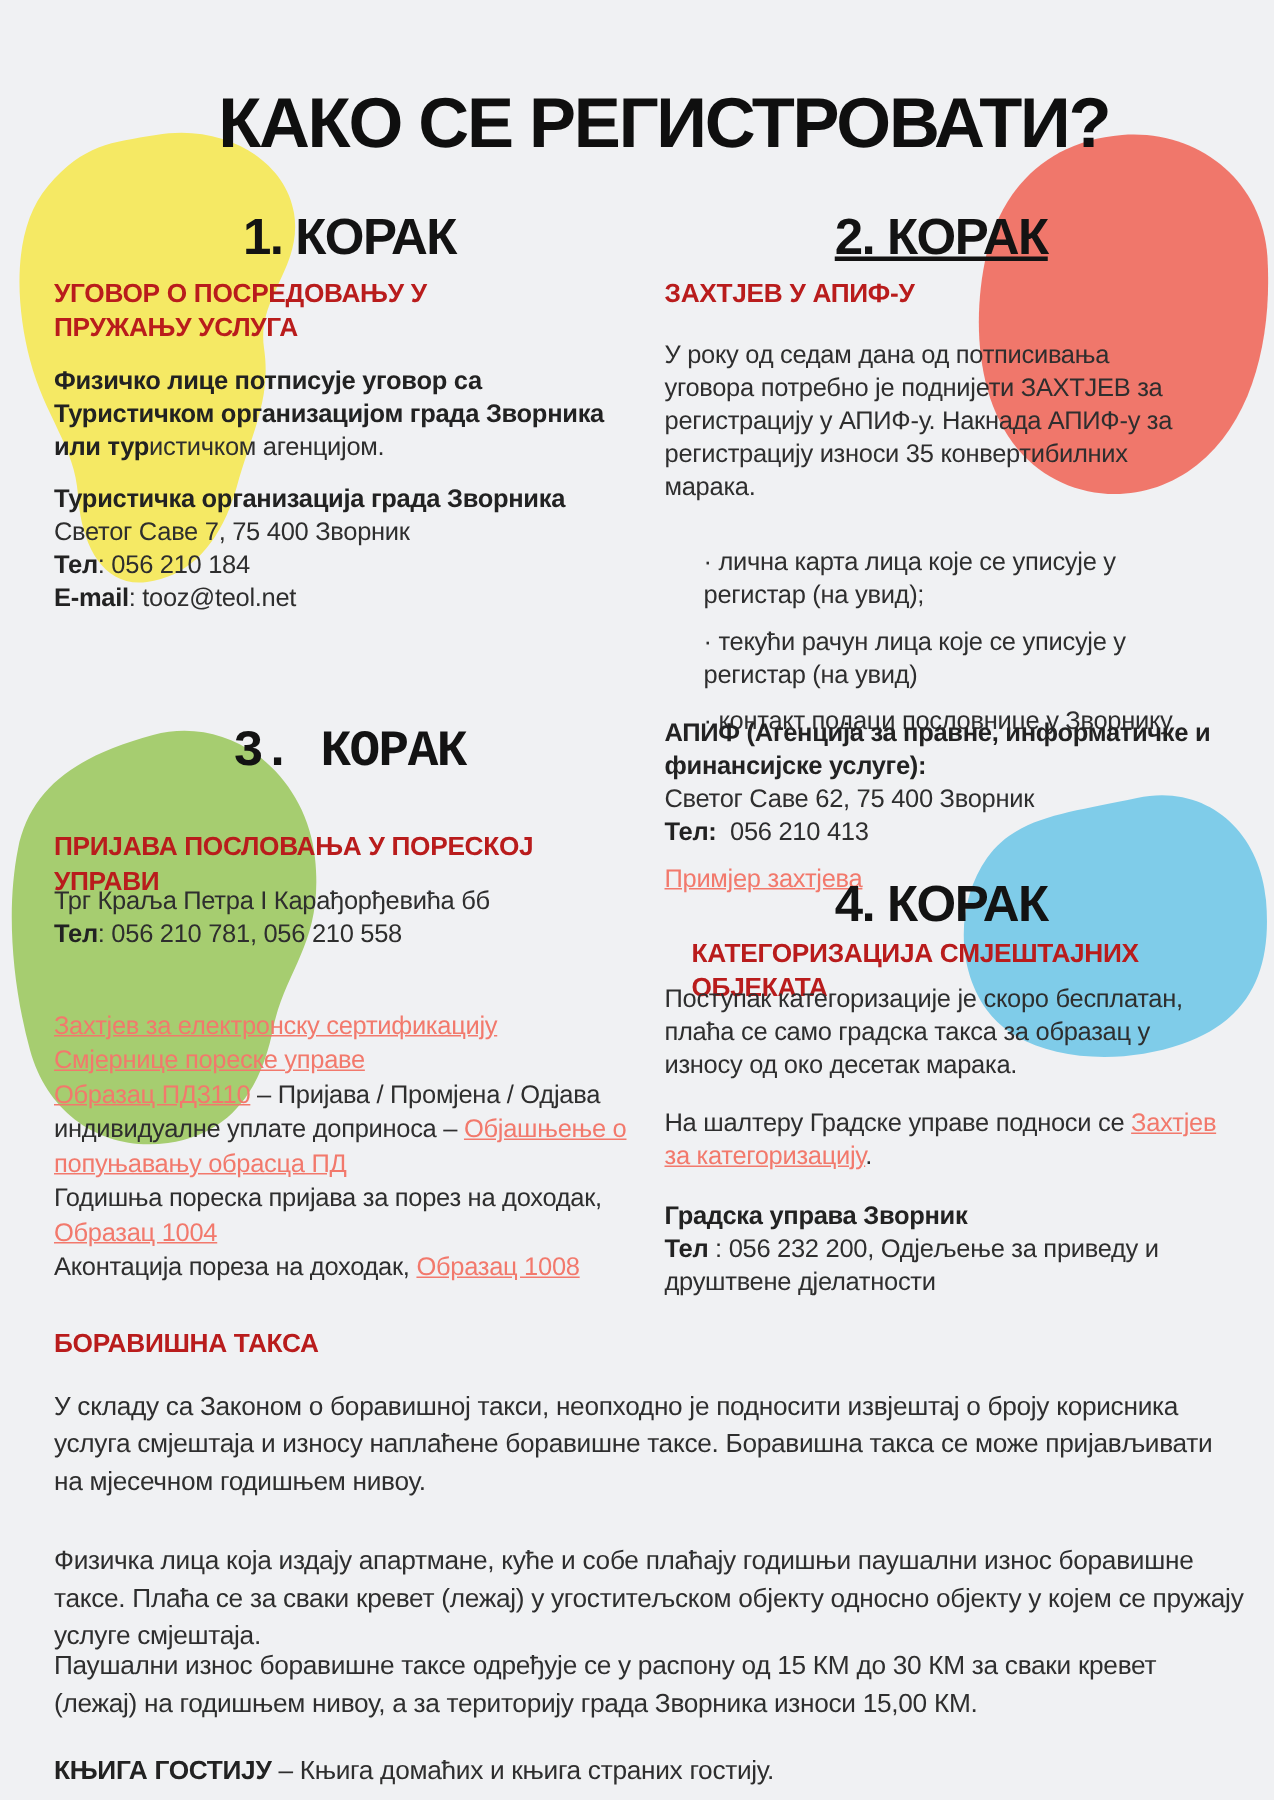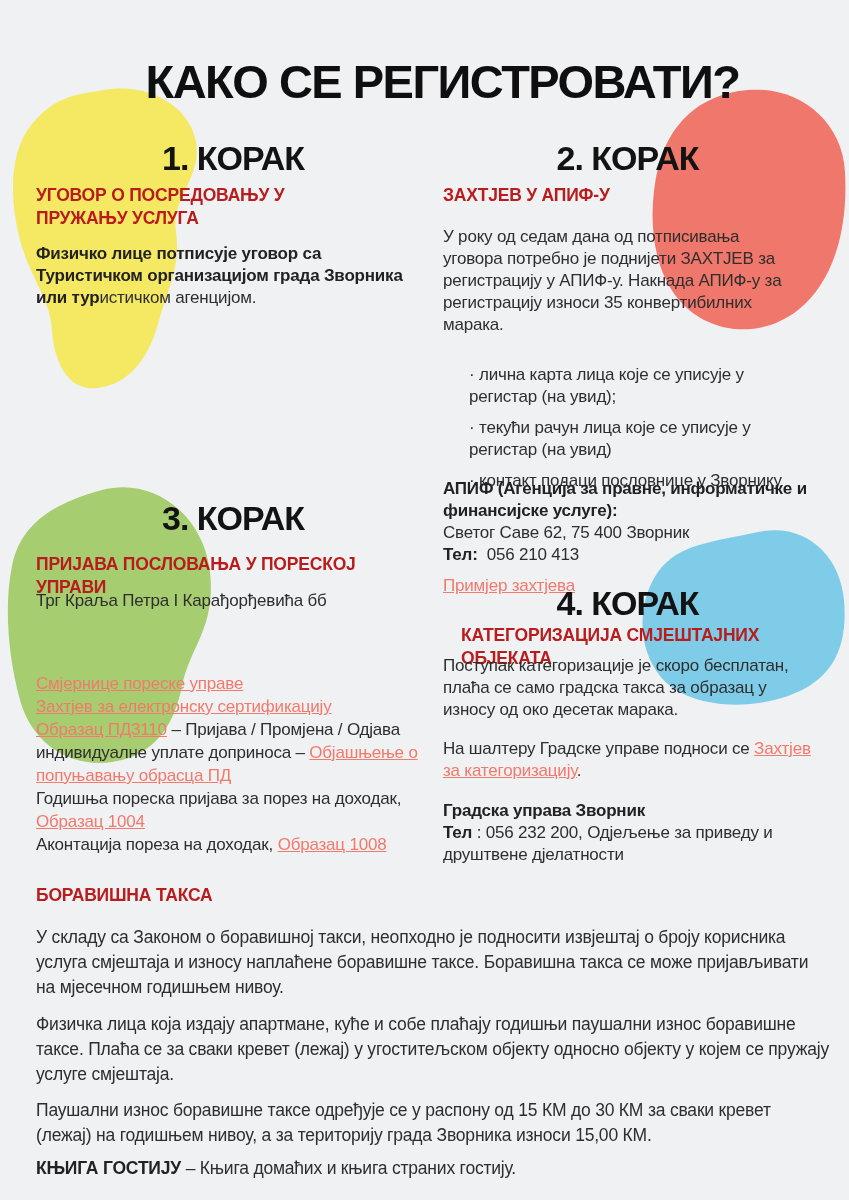--- a/index.html
+++ b/index.html
@@ -31,47 +31,47 @@
   a.link, a.inline-link{color:#f2796c;text-decoration:underline;cursor:pointer;}
   .pre{white-space:pre-wrap;}
   .w340{max-width:340px;}
   .ta-r{text-align:right;padding-right:6px;box-sizing:border-box;}
   
   .s1-h{top:16px;}
   .s1-sub{top:62px;}
   .s1-para{top:121px;max-width:388px;}
   .s1-org{top:200px;}
   .s1-link{top:303px;width:auto;}
-  .s3-h{top:376px;}
+  .s3-h{top:360px;font-family:Liberation Mono, monospace;}
   .s3-sub{top:431px;}
   .s3-office{top:468px;}
   .s3-links{top:550px;line-height:23px;}
   
-  .s2-h{top:16px;}
+  .s2-h{top:16px;text-decoration:underline;}
   .s2-sub{top:62px;}
   .s2-para{top:104px;max-width:356px;}
   .s2-docs-label{top:220px;}
   .s2-docs{top:242px;left:26px;width:330px;list-style:none;padding:0;}
   .s2-docs li{margin:0 0 9px 0;}
   .s2-docs li::before{content:"·  ";}
   .s2-apif{top:356px;max-width:372px;}
   .s2-link{top:453px;width:auto;}
   .s4-h{top:461px;}
   .s4-sub{top:502px;padding-left:18px;box-sizing:border-box;}
   .s4-para1{top:533px;}
   .s4-para2{top:616px;}
   .s4-office{top:678px;}
   
   .footer{position:absolute;z-index:2;left:36px;top:884px;width:794px;height:300px;
     font-size:17.5px;line-height:25px;}
   .f-h{top:0;}
   .f-p1{top:41px;}
-  .f-p2{top:128px;}
+  .f-p2{top:144px;}
   .f-p3{top:214px;}
-  .f-guest{top:272px;}
+  .f-guest{top:284px;}
 </style>
 </head>
 <body>
 
 <div class="page">
 
   <svg class="blob blob-yellow" viewBox="0 0 212 306" aria-hidden="true">
     <path fill="#f5e964" d="M98,4 C142,-4 184,20 190,56 C196,92 165,112 170,146 C175,180 162,202 152,238 C142,274 122,298 92,302 C62,306 48,276 46,244 C44,212 24,192 14,154 C4,116 2,66 26,38 C50,10 68,9 98,4 Z"></path>
   </svg>
   <svg class="blob blob-red" viewBox="0 0 203 248" aria-hidden="true">
@@ -83,29 +83,36 @@
   <svg class="blob blob-blue" viewBox="0 0 212 180" aria-hidden="true">
     <path fill="#7fcce9" d="M122,4 C168,-6 204,26 208,72 C212,118 198,152 152,168 C106,184 48,178 24,148 C0,118 2,72 22,44 C42,16 76,14 122,4 Z"></path>
   </svg>
 
   <h1 class="title">КАКО СЕ РЕГИСТРОВАТИ?</h1>
 
   <div class="col col-left">
     <h2 class="step s1-h">1. КОРАК</h2>
     <h3 class="sub s1-sub w340">УГОВОР О ПОСРЕДОВАЊУ У ПРУЖАЊУ УСЛУГА</h3>
     <p class="s1-para"><strong>Физичко лице потписује уговор са Туристичком организацијом града Зворника или тур</strong><span>истичком агенцијом.</span></p>
+    <div class="s1-org">
+      <div><strong>Туристичка организација града Зворника</strong></div>
+      <div>Светог Саве 7, 75 400 Зворник</div>
+      <div><strong>Тел</strong><span class="pre">: 056 210 184</span></div>
+      <div><strong>E-mail</strong><span class="pre">: tooz@teol.net</span></div>
+    </div>
 
     <h2 class="step s3-h">3. КОРАК</h2>
     <h3 class="sub s3-sub">ПРИЈАВА ПОСЛОВАЊА У ПОРЕСКОЈ УПРАВИ</h3>
     <div class="s3-office">
       <div>Трг Краља Петра I Карађорђевића бб</div>
+      <div><strong>Тел</strong><span class="pre">: 056 210 781, 056 210 558</span></div>
     </div>
     <div class="s3-links">
+      <div><a class="inline-link" href="#">Захтјев за електронску сертификацију</a></div>
       <div><a class="inline-link" href="#">Смјернице пореске управе</a></div>
-      <div><a class="inline-link" href="#">Захтјев за електронску сертификацију</a></div>
       <div><a class="inline-link" href="#">Образац ПД3110</a><span class="pre"> – Пријава / Промјена / Одјава индивидуалне уплате доприноса – </span><a class="inline-link" href="#">Објашњење о попуњавању обрасца ПД</a></div>
       <div><span class="pre">Годишња пореска пријава за порез на доходак, </span><a class="inline-link" href="#">Образац 1004</a></div>
       <div><span class="pre">Аконтација пореза на доходак, </span><a class="inline-link" href="#">Образац 1008</a></div>
     </div>
   </div>
 
   <div class="col col-right">
     <h2 class="step s2-h ta-r">2. КОРАК</h2>
     <h3 class="sub s2-sub">ЗАХТЈЕВ У АПИФ-У</h3>
     <p class="s2-para">У року од седам дана од потписивања уговора потребно је поднијети ЗАХТЈЕВ за регистрацију у АПИФ-у. Накнада АПИФ-у за регистрацију износи 35 конвертибилних марака.</p>

